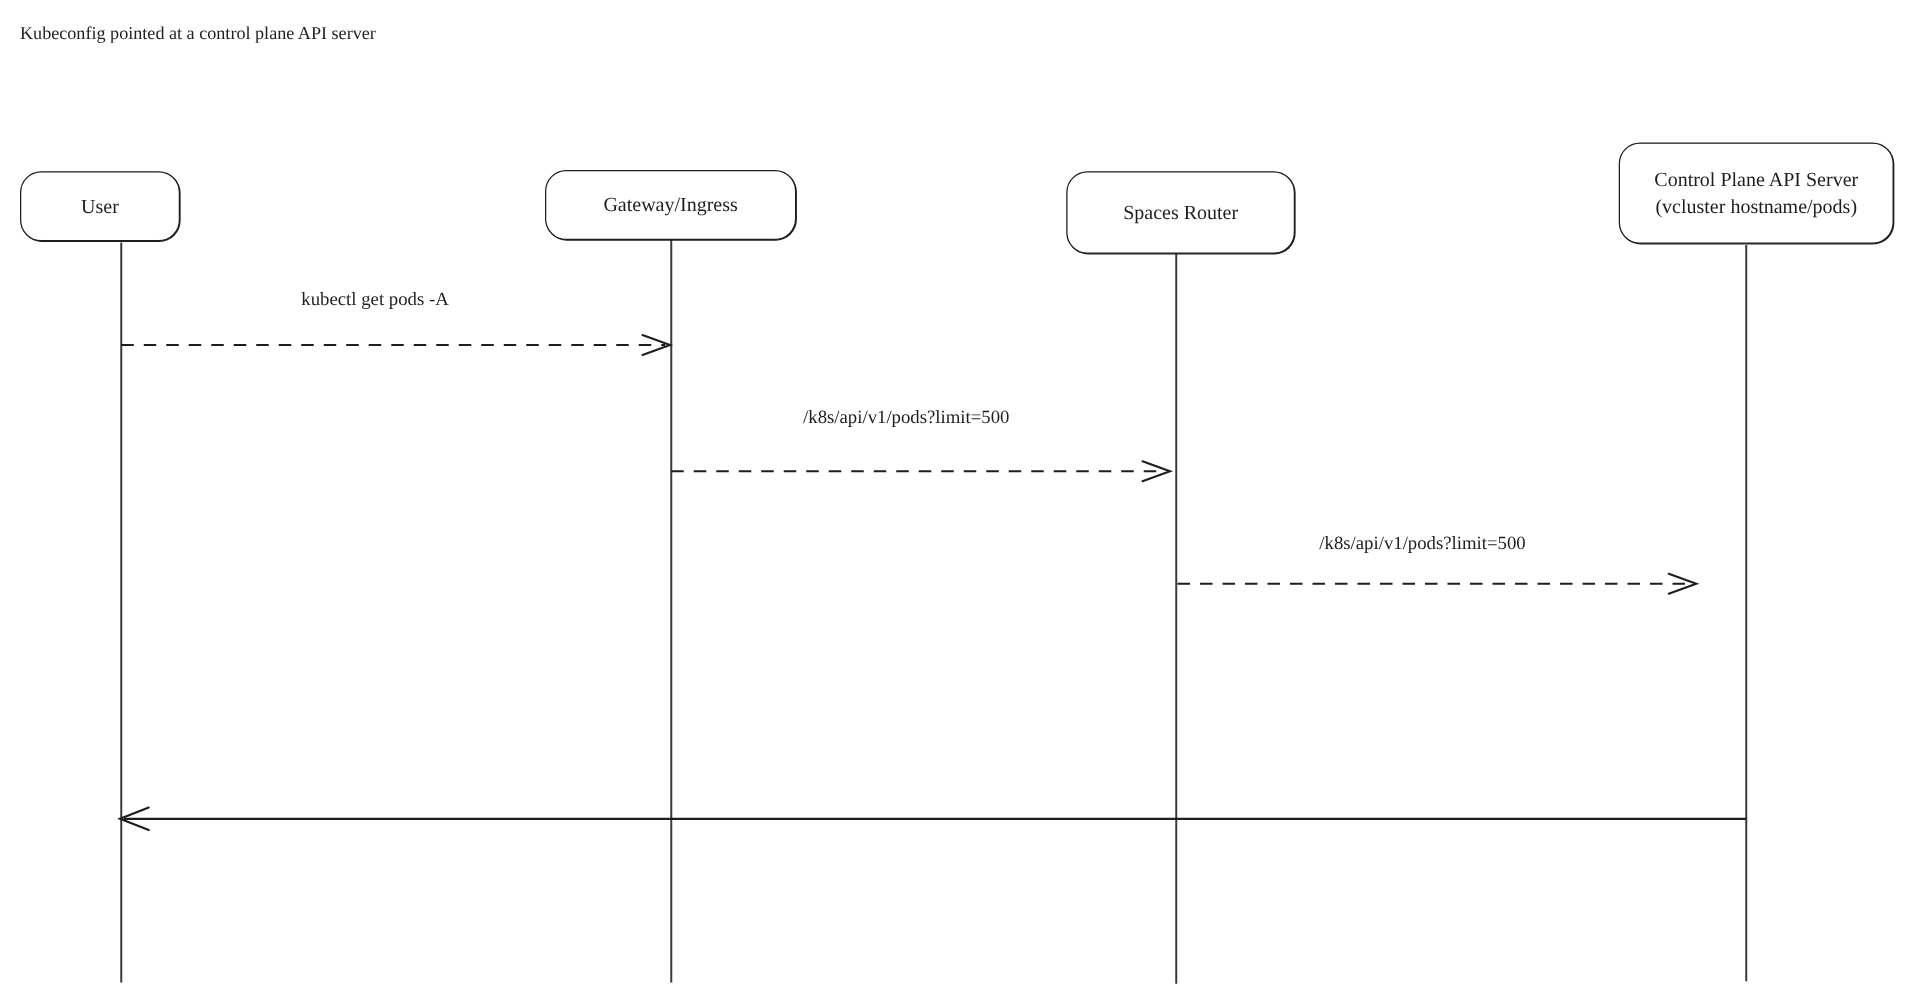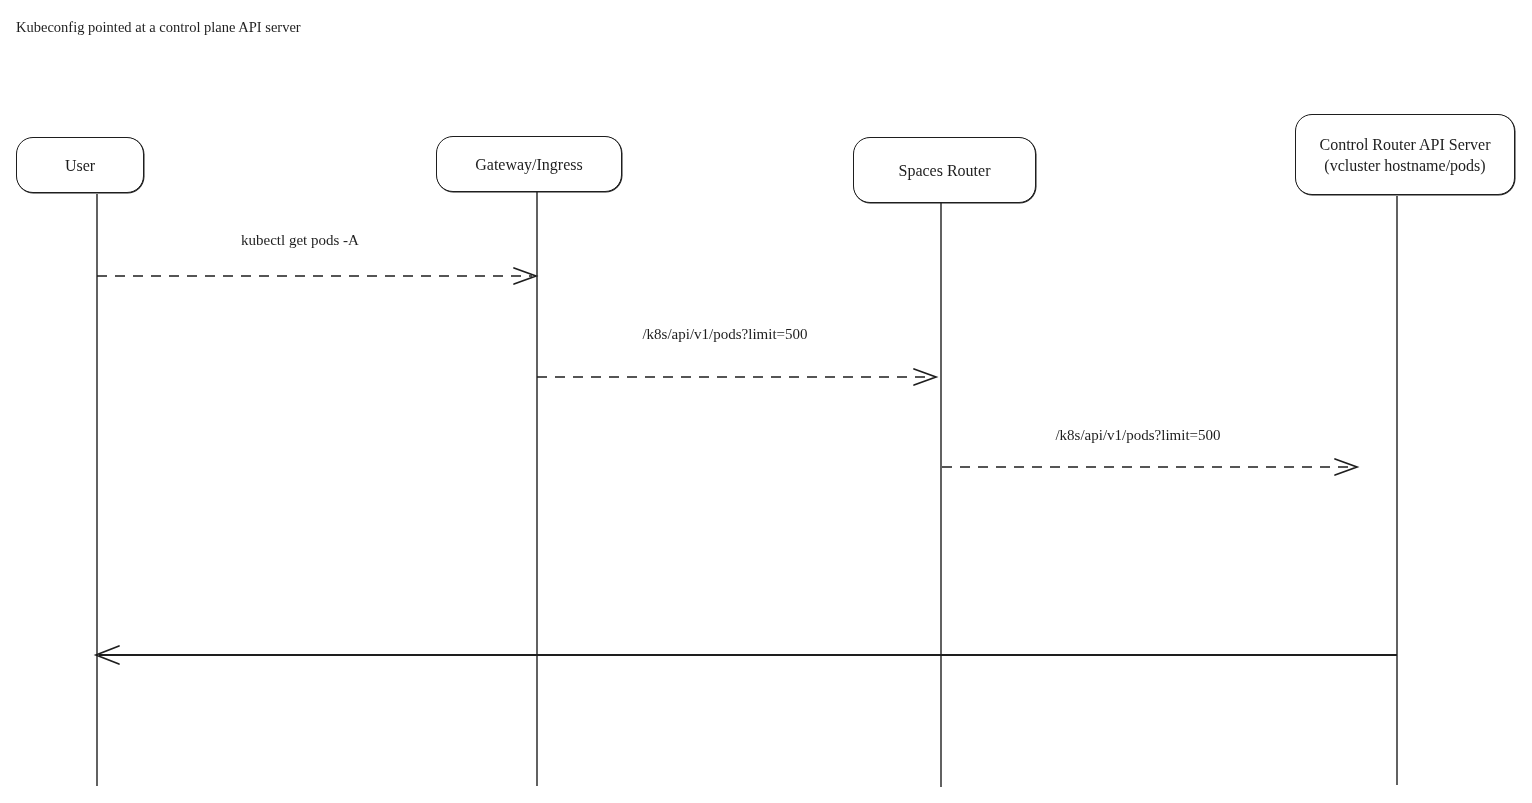--- a/index.html
+++ b/index.html
@@ -86,30 +86,30 @@
     <path d="M 1335 459 L 1357 467 L 1335 475" fill="none" stroke="#1e1e1e" stroke-width="1.7" stroke-linecap="round"></path>
 
     <line x1="1397" y1="655" x2="99" y2="655" stroke="#1e1e1e" stroke-width="1.8"></line>
     <path d="M 119 646 L 96 655 L 119 664" fill="none" stroke="#1e1e1e" stroke-width="1.7" stroke-linecap="round"></path>
   </svg>
 
   <div class="actor" style="left:16px; top:137px; width:128px; height:56px;">
     <span>User</span>
   </div>
 
-  <div class="actor" style="left:436px; top:136px; width:186px; height:56px;">
+  <div class="actor" style="left:436px; top:136px; width:201px; height:56px;">
     <span>Gateway/Ingress</span>
   </div>
 
   <div class="actor" style="left:853px; top:137px; width:183px; height:66px;">
     <span>Spaces Router</span>
   </div>
 
   <div class="actor" style="left:1295px; top:114px; width:220px; height:81px;">
-    <span>Control Router API Server</span>
+    <span>Control Plane API Server</span>
     <span>(vcluster hostname/pods)</span>
   </div>
 
   <div class="msg-label" style="left:300px; top:229px;">kubectl get pods -A</div>
 
   <div class="msg-label" style="left:725px; top:323px;">/k8s/api/v1/pods?limit=500</div>
 
   <div class="msg-label" style="left:1138px; top:424px;">/k8s/api/v1/pods?limit=500</div>
 
 </div>

